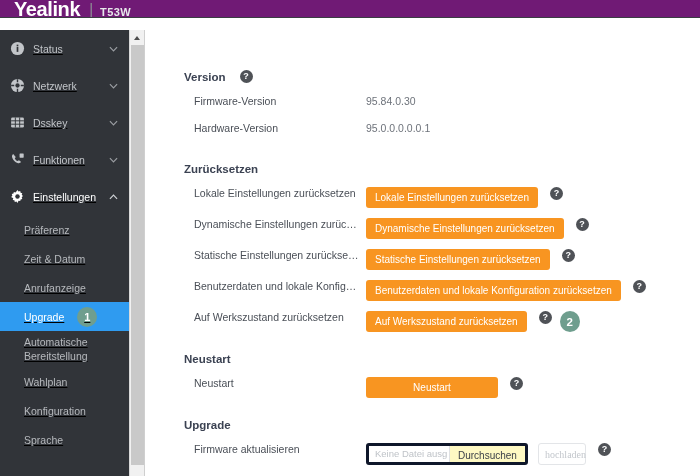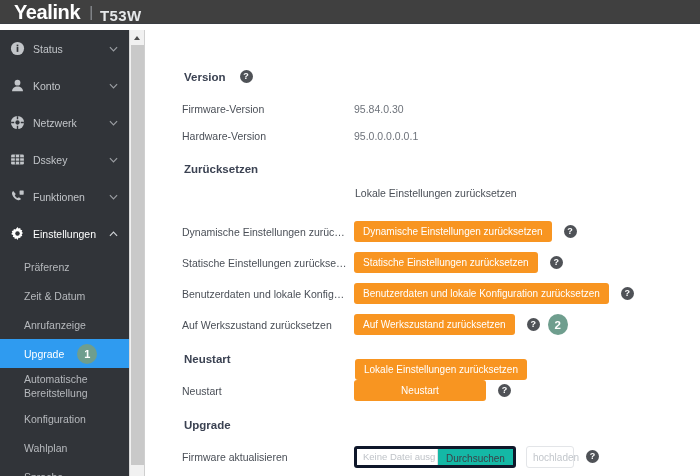--- a/index.html
+++ b/index.html
@@ -9,54 +9,55 @@
     overflow: hidden;
     background: #ffffff;
     font-family: "Liberation Sans", sans-serif;
   }
 
   #app { position: relative; width: 700px; height: 476px; background: #fff; }
 
   
   .topbar {
     position: absolute; top: 0; left: 0;
-    width: 700px; height: 24px;
-    background: #404040;
+    width: 700px; height: 18px;
+    background: #701a75;
     display: flex; align-items: center;
     border-bottom: 1px solid #3a3d42;
   }
   .brand {
     color: #ffffff;
     font-size: 20px;
     font-weight: bold;
     letter-spacing: -0.4px;
     margin-left: 14px;
     line-height: 1;
   }
   .brand-sep {
     color: #8d9095;
     font-size: 15px;
     margin: 0 7px 0 9px;
     line-height: 1;
   }
   .model {
     color: #e6e8ea;
-    font-size: 15px;
+    font-size: 11px;
     font-weight: bold;
     letter-spacing: 0.4px;
     line-height: 1;
     margin-top: 8px;
   }
 
   
   .sidebar {
     position: absolute; top: 30px; left: 0;
     width: 129px; height: 446px;
     background: #313439;
     overflow: hidden;
+    text-decoration: underline;
   }
   .nav-item {
     height: 37px;
     display: flex;
     align-items: center;
     padding-left: 10px;
     color: #c2c5c9;
     font-size: 10.5px;
     position: relative;
   }
@@ -149,22 +150,22 @@
     font-size: 11.5px;
     font-weight: bold;
     color: #3b4252;
     display: flex; align-items: center;
     margin: 0 0 0 38px;
   }
   .section-title .help { margin-left: 14px; }
 
   .row {
     display: flex;
-    align-items: center;
-    margin-left: 36px;
+    align-items: flex-start;
+    margin-left: 48px;
     height: 27px;
   }
   .row-label {
     width: 172px;
     flex: 0 0 172px;
     font-size: 10.5px;
     color: #4a4f57;
     white-space: nowrap;
     overflow: hidden;
     text-overflow: ellipsis;
@@ -226,36 +227,36 @@
     color: #bfc3c8;
     padding: 0 6px;
     width: 80px;
     white-space: nowrap;
     overflow: hidden;
     line-height: 20px;
   }
   .file-browse {
     font-size: 10px;
     color: #3c4048;
-    background: #14b8a6;
+    background: #fef9c3;
     border-left: 1px solid #dfe1e4;
     padding: 0 8px;
     line-height: 20px;
     height: 100%;
     cursor: pointer;
     white-space: nowrap;
   }
   .btn-upload {
     margin-left: 10px;
     border: 1px solid #e3e5e8;
     background: #ffffff;
     border-radius: 3px;
     color: #c3c7cc;
     font-size: 10px;
-    font-family: Liberation Sans, sans-serif;
+    font-family: Liberation Serif, serif;
     height: 22px;
     width: 48px;
     text-align: center;
     line-height: 20px;
     cursor: default;
   }
 </style>
 </head>
 <body>
 
@@ -278,34 +279,20 @@
           </svg>
       </span>
       <span class="nav-label">Status</span>
       <span class="chev">
         <svg width="9" height="6" viewBox="0 0 10 6">
             <path d="M1 1l4 4 4-4" stroke="#9a9da2" stroke-width="1.3" fill="none"></path>
           </svg>
       </span>
     </div>
 
-    <div class="nav-item">
-      <span class="ico">
-        <svg width="15" height="15" viewBox="0 0 16 16">
-            <circle cx="8" cy="5" r="3.1" fill="#c2c5c9"></circle>
-            <path d="M2.2 14c0-3.2 2.6-5 5.8-5s5.8 1.8 5.8 5z" fill="#c2c5c9"></path>
-          </svg>
-      </span>
-      <span class="nav-label">Konto</span>
-      <span class="chev">
-        <svg width="9" height="6" viewBox="0 0 10 6">
-            <path d="M1 1l4 4 4-4" stroke="#9a9da2" stroke-width="1.3" fill="none"></path>
-          </svg>
-      </span>
-    </div>
 
     <div class="nav-item">
       <span class="ico">
         <svg width="15" height="15" viewBox="0 0 16 16">
             <circle cx="8" cy="8" r="7" fill="#c2c5c9"></circle>
             <circle cx="8" cy="8" r="2.3" fill="#313439"></circle>
             <path d="M8 1.2v3.3M8 11.5v3.3M1.2 8h3.3M11.5 8h3.3" stroke="#313439" stroke-width="1.5"></path>
           </svg>
       </span>
       <span class="nav-label">Netzwerk</span>
@@ -372,24 +359,24 @@
     </div>
     <div class="sub-item selected">
       <span class="sub-text">Upgrade</span>
       <span class="badge">1</span>
     </div>
     <div class="sub-item">
       <span class="sub-text">Automatische
 Bereitstellung</span>
     </div>
     <div class="sub-item">
+      <span class="sub-text">Wahlplan</span>
+    </div>
+    <div class="sub-item">
       <span class="sub-text">Konfiguration</span>
-    </div>
-    <div class="sub-item">
-      <span class="sub-text">Wahlplan</span>
     </div>
     <div class="sub-item">
       <span class="sub-text">Sprache</span>
     </div>
   </div>
 
   <div class="scrollcol">
     <div class="scroll-up">
       <span class="arrow"></span>
     </div>
@@ -409,21 +396,21 @@
     </div>
     <div class="row">
       <span class="row-label">Hardware-Version</span>
       <span class="row-value">95.0.0.0.0.0.1</span>
     </div>
 
     <div class="section-title" style="margin-top:14px;">
       <span>Zurücksetzen</span>
     </div>
 
-    <div class="row" style="margin-top:12px;flex-direction:column;">
+    <div class="row" style="margin-top:12px;">
       <span class="row-label">Lokale Einstellungen zurücksetzen</span>
       <button class="btn-orange">Lokale Einstellungen zurücksetzen</button>
       <span class="help">?</span>
     </div>
 
     <div class="row" style="margin-top:4px;">
       <span class="row-label">Dynamische Einstellungen zurücksetzen</span>
       <button class="btn-orange">Dynamische Einstellungen zurücksetzen</button>
       <span class="help">?</span>
     </div>

